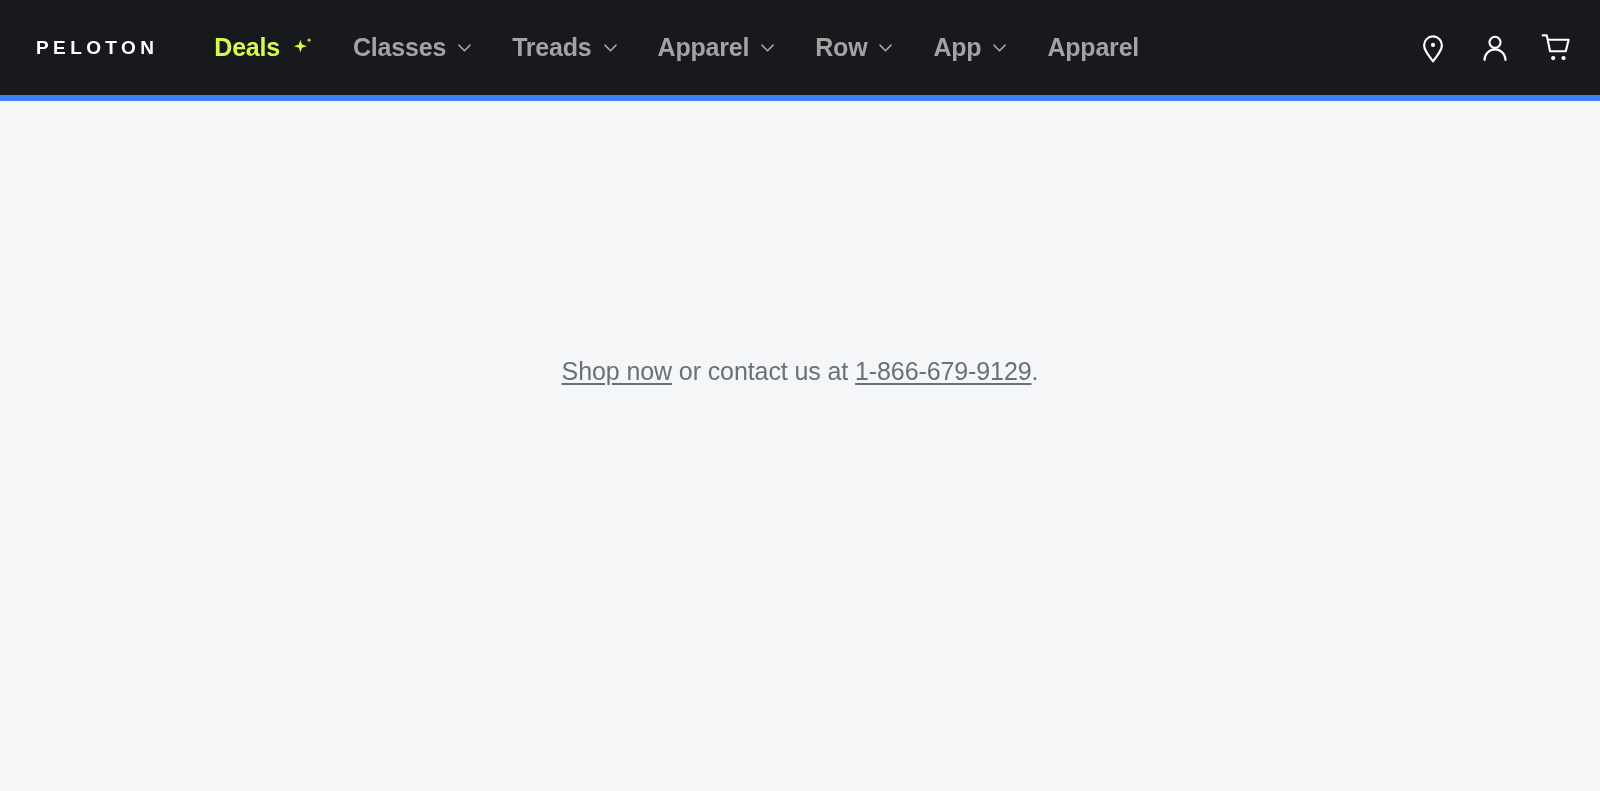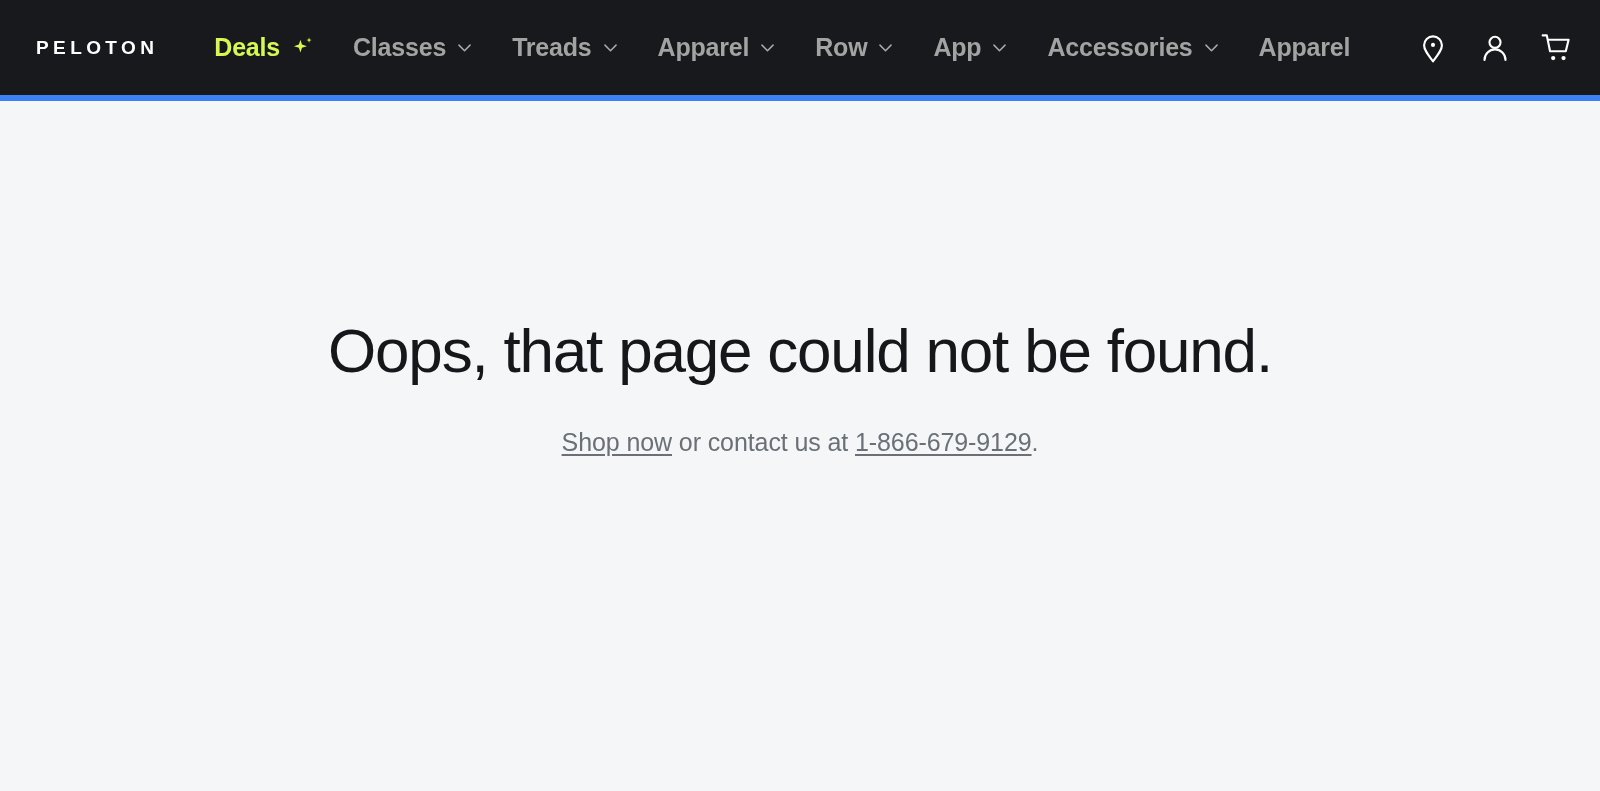--- a/index.html
+++ b/index.html
@@ -187,28 +187,20 @@
 
     <div class="nav-item">
       <span>App</span>
       <span class="chevron">
         <svg viewBox="0 0 24 24" fill="none" stroke="currentColor" stroke-width="1.9" stroke-linecap="round" stroke-linejoin="round" aria-hidden="true">
           <polyline points="5,9 12,16 19,9"></polyline>
         </svg>
       </span>
     </div>
 
-    <div class="nav-item">
-      <span>Accessories</span>
-      <span class="chevron">
-        <svg viewBox="0 0 24 24" fill="none" stroke="currentColor" stroke-width="1.9" stroke-linecap="round" stroke-linejoin="round" aria-hidden="true">
-          <polyline points="5,9 12,16 19,9"></polyline>
-        </svg>
-      </span>
-    </div>
 
     <div class="nav-item">
       <span>Apparel</span>
     </div>
 
   </div>
 
   <div class="nav-icons">
 
     <span class="nav-icon">
@@ -231,19 +223,18 @@
         <circle cx="9.3" cy="19.1" r="1.5" fill="currentColor" stroke="none"></circle>
         <circle cx="16.6" cy="19.1" r="1.5" fill="currentColor" stroke="none"></circle>
       </svg>
     </span>
 
   </div>
 </div>
 
 <div class="main">
 
-  <h1 class="headline">Oops, that page could not be found.</h1>
 
   <p class="subline">
     <a>Shop now</a><span> or contact us at </span><a>1-866-679-9129</a><span>.</span>
   </p>
 
 </div>
 
 </body></html>

